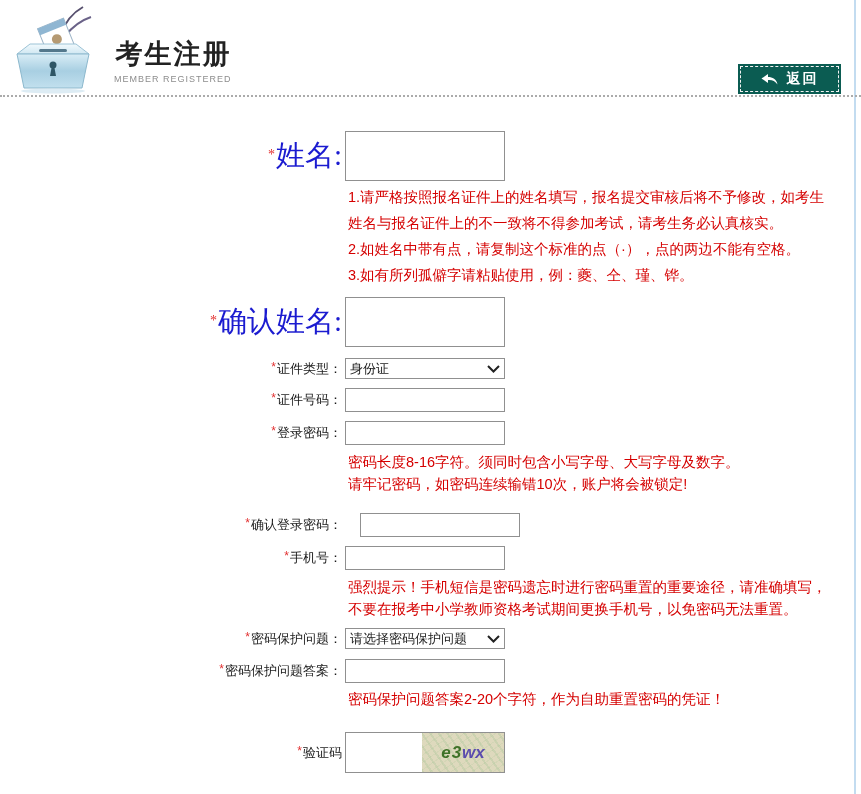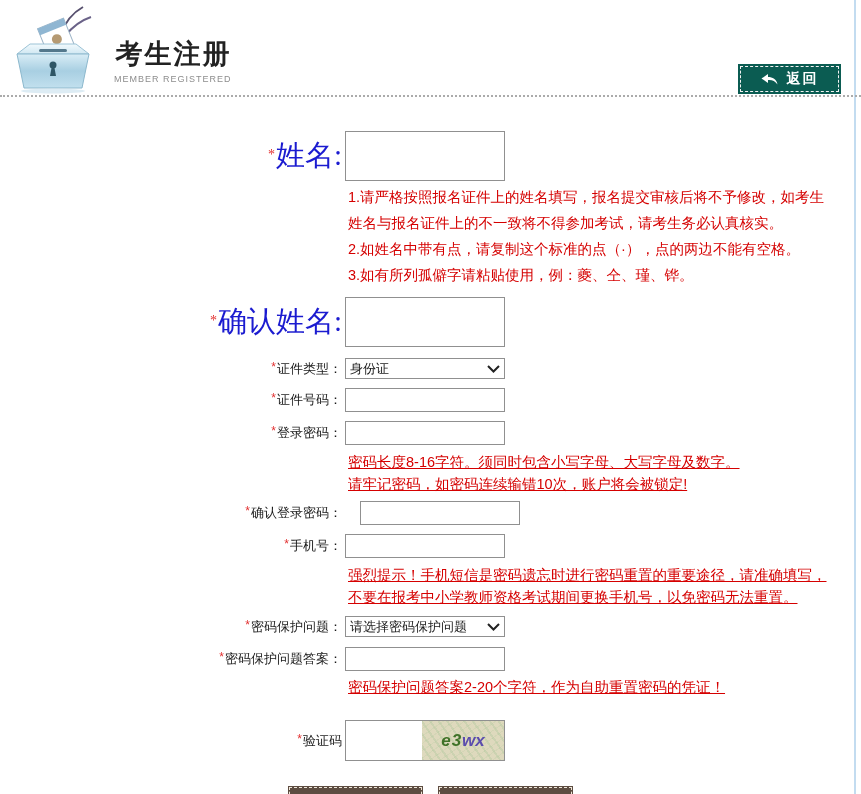--- a/index.html
+++ b/index.html
@@ -31,21 +31,21 @@
   .inp { border:1px solid #909090; background:#fff; font-size:14px; padding:0 4px; outline:none; }
   .big-inp { width:160px; height:50px; font-size:20px; }
   .small-inp { width:160px; height:24px; }
 
   .selectbox { width:160px; height:21px; border:1px solid #909090; background:#fff;
     display:flex; align-items:center; justify-content:space-between; padding:0 4px; cursor:pointer; }
   .selectbox .sel-txt { font-size:13px; color:#1a1a1a; white-space:nowrap; overflow:hidden; }
 
   .notes { margin-left:348px; color:#d50000; font-size:14.5px; }
   .notes .note-line { line-height:26px; white-space:nowrap; }
-  .notes.tight .note-line { line-height:22px;text-decoration:underline; }
+  .notes.tight .note-line { line-height:22px; }
 
   .mt { margin-top:9px; }
 
   
   .captcha-row { margin-top:22px; }
   .captcha-box { width:160px; height:41px; border:1px solid #909090; display:flex; background:#fff; }
   .captcha-input { flex:1; min-width:0; border:none; outline:none; font-size:14px; padding:0 3px; }
   .captcha-img { width:82px; height:100%; display:flex; align-items:center; justify-content:center;
     background:
       repeating-linear-gradient(55deg, rgba(150,190,140,.25) 0 2px, rgba(0,0,0,0) 2px 7px),
@@ -150,21 +150,21 @@
 
     <div class="row mt">
       <div class="lbl small-lbl"><span class="ast">*</span><span>登录密码：</span></div>
       <input class="inp small-inp" value="" style="">
     </div>
     <div class="notes tight" style="margin-top:6px;">
       <div class="note-line">密码长度8-16字符。须同时包含小写字母、大写字母及数字。</div>
       <div class="note-line">请牢记密码，如密码连续输错10次，账户将会被锁定!</div>
     </div>
 
-    <div class="row" style="margin-top:6px;gap:15px;">
+    <div class="row" style="margin-top:18px;gap:15px;">
       <div class="lbl small-lbl"><span class="ast">*</span><span>确认登录密码：</span></div>
       <input class="inp small-inp" value="" style="">
     </div>
 
     <div class="row mt">
       <div class="lbl small-lbl"><span class="ast">*</span><span>手机号：</span></div>
       <input class="inp small-inp" value="" style="">
     </div>
     <div class="notes tight" style="margin-top:6px;">
       <div class="note-line">强烈提示！手机短信是密码遗忘时进行密码重置的重要途径，请准确填写，</div>

